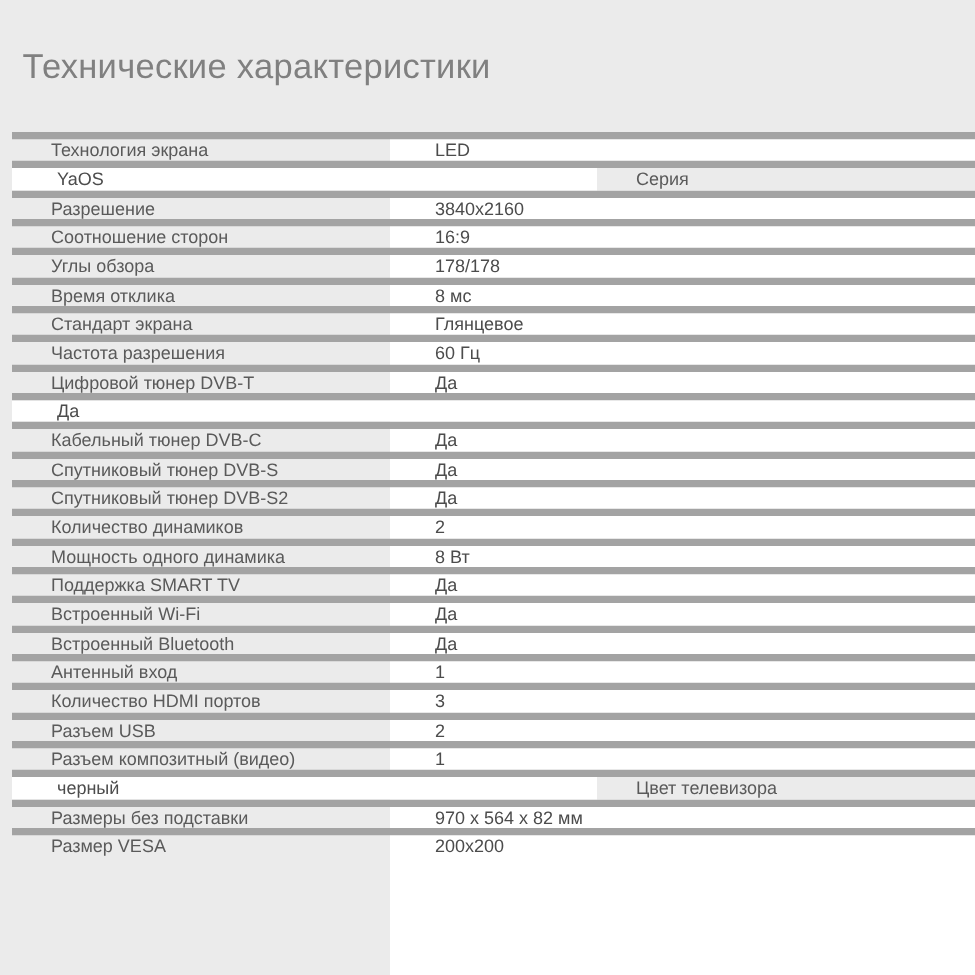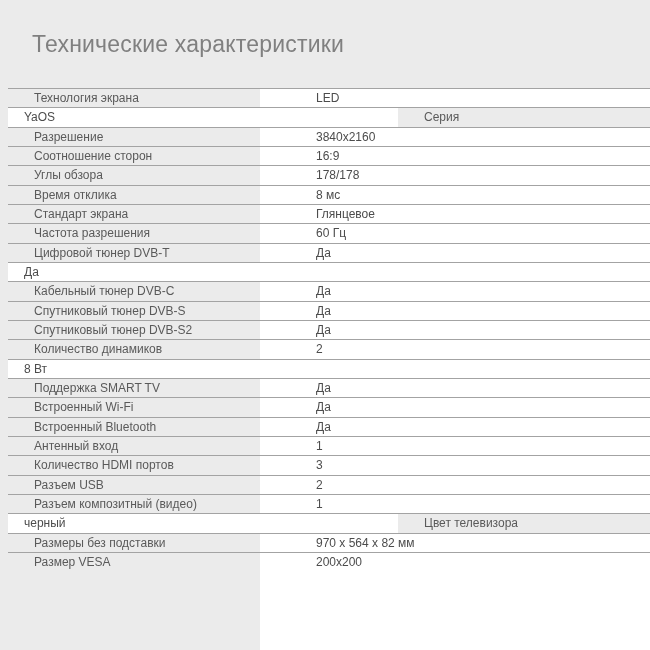--- a/index.html
+++ b/index.html
@@ -10,21 +10,21 @@
     width: 650px;
     height: 650px;
     background: #ebebeb;
     font-family: "Liberation Sans", sans-serif;
     overflow: hidden;
     position: relative;
     -webkit-font-smoothing: antialiased;
   }
   .title {
     margin: 0;
-    padding: 31px 0 0 32px;
+    padding: 31px 0 0 15px;
     font-size: 23px;
     font-weight: 400;
     letter-spacing: 0.2px;
     color: #808080;
   }
   .table-wrap {
     position: absolute;
     left: 0;
     right: 0;
     top: 88px;
@@ -42,41 +42,40 @@
   .rows {
     position: absolute;
     left: 8px;
     right: 0;
     top: 0;
   }
   .row {
     display: flex;
     box-sizing: border-box;
     height: 19.33px;
-    border-top: 1px solid #a3a3a3;
-    gap: 40px;
+    border-top: 5px solid #a3a3a3;
   }
   .cell {
     display: flex;
     align-items: center;
     box-sizing: border-box;
     font-size: 12px;
     line-height: 1;
     white-space: nowrap;
     overflow: hidden;
   }
   .cell.label {
     width: 252px;
     padding-left: 26px;
     background: #ebebeb;
     color: #5a5a5a;
   }
   .cell.value {
     flex: 1;
-    padding-left: 16px;
+    padding-left: 30px;
     background: #ffffff;
     color: #4c4c4c;
   }
 </style>
 </head>
 <body>
 
 <div class="page">
   <h1 class="title">Технические характеристики</h1>
 
@@ -132,20 +131,21 @@
         </div>
         <div class="row">
           <div class="cell label">Спутниковый тюнер DVB-S2</div>
           <div class="cell value">Да</div>
         </div>
         <div class="row">
           <div class="cell label">Количество динамиков</div>
           <div class="cell value">2</div>
         </div>
         <div class="row">
+          <div class="cell label">Мощность одного динамика</div>
           <div class="cell value">8 Вт</div>
         </div>
         <div class="row">
           <div class="cell label">Поддержка SMART TV</div>
           <div class="cell value">Да</div>
         </div>
         <div class="row">
           <div class="cell label">Встроенный Wi-Fi</div>
           <div class="cell value">Да</div>
         </div>

